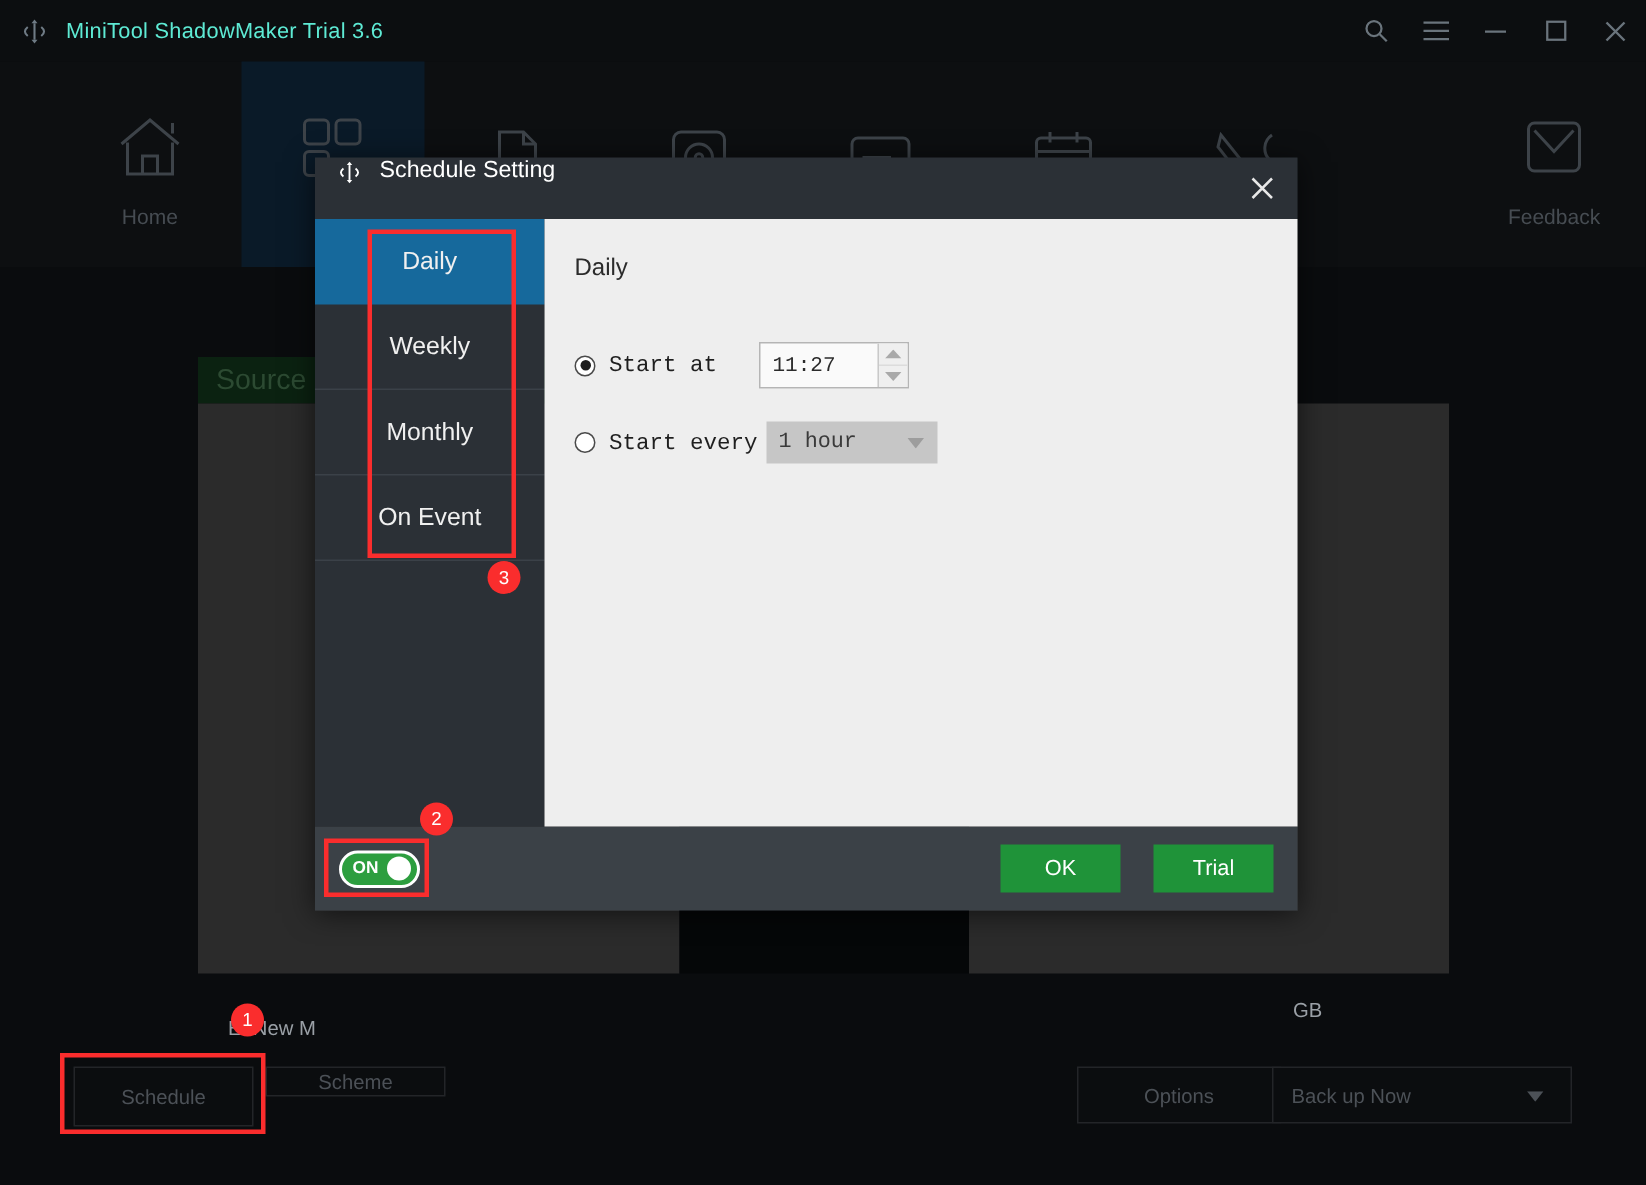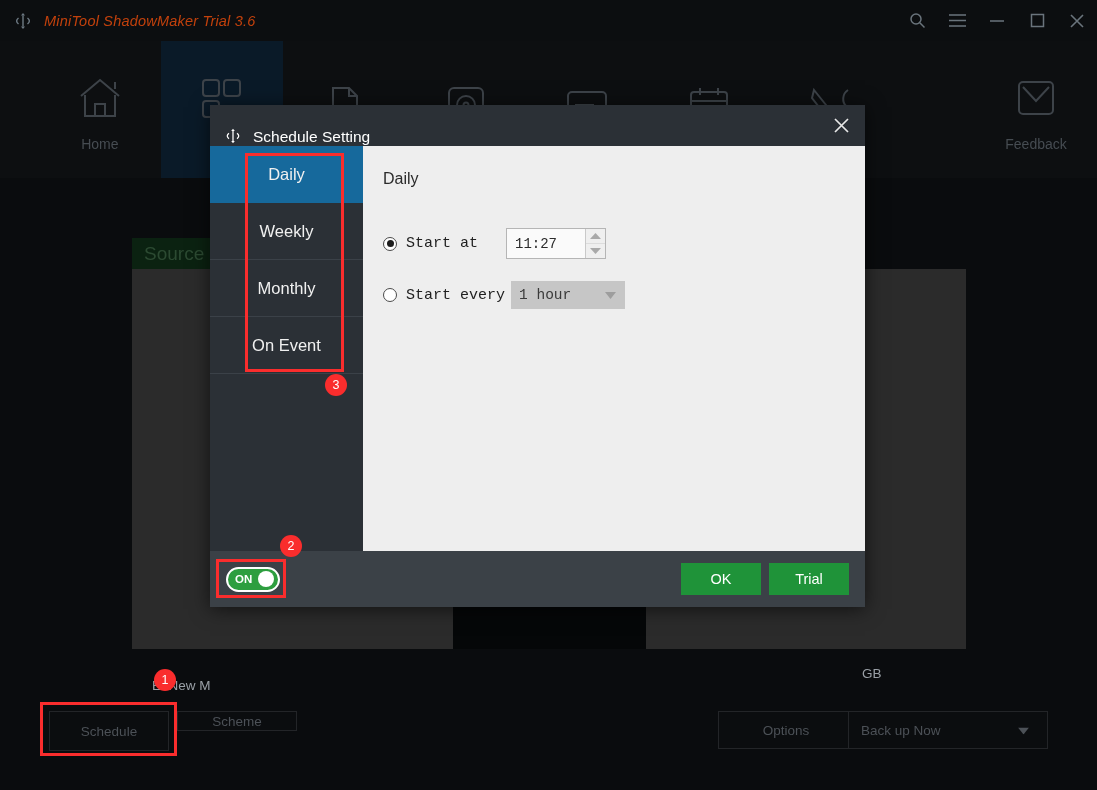--- a/index.html
+++ b/index.html
@@ -20,21 +20,21 @@
     position: absolute; left: 0; top: 0; width: 1097px; height: 41px;
     background: #0c0e10;
     display: flex; align-items: center;
   }
   .tb-logo {
     width: 22px; height: 22px; margin-left: 12px; margin-right: 10px;
     display: flex; align-items: center; justify-content: center;
     color: #6f7b85;
   }
   .tb-title {
-    font-size: 14.5px; color: #c2410c; letter-spacing: .2px; font-style: italic;
+    font-size: 14.5px; color: #5eead4; letter-spacing: .2px;
   }
   .tb-ctrls {
     margin-left: auto; display: flex; align-items: center; height: 41px;
   }
   .tb-btn {
     width: 40px; height: 41px; display: flex; align-items: center; justify-content: center;
     color: #6a747c;
   }
   .tb-btn svg { display: block; }
 
@@ -107,21 +107,21 @@
   #btn-backup .bk-label { width: 100%; padding-left: 12px; }
   #btn-backup .bk-caret { position: absolute; right: 18px; top: 50%; transform: translateY(-50%); }
 
   
   .dialog {
     position: absolute; left: 210px; top: 105px; width: 655px; height: 502px;
     box-shadow: 0 2px 18px rgba(0,0,0,.6);
   }
   .dlg-title {
     height: 41px; background: #2b3036;
-    display: flex; align-items: flex-end;
+    display: flex; align-items: flex-start;
   }
   .dlg-ico { width: 20px; height: 20px; margin-left: 13px; margin-right: 10px; color: #ffffff;
              display: flex; align-items: center; justify-content: center; }
   .dlg-title-text { color: #fff; font-size: 15.5px; }
   .dlg-close { margin-left: auto; width: 48px; height: 41px; display: flex;
                align-items: center; justify-content: center; color: #e8e8e8; }
 
   .dlg-body { display: flex; height: 405px; }
   .dlg-side { width: 153px; background: #2b3036; }
   .tab {
@@ -173,21 +173,21 @@
     padding: 0 16px;
   }
   .toggle {
     width: 54px; height: 25px; border-radius: 13px; background: #2d9e3f;
     border: 2px solid #ffffff; display: flex; align-items: center;
     padding: 0 3px; position: relative;
   }
   .toggle-text { color: #fff; font-size: 11.5px; font-weight: bold; margin-left: 4px; }
   .toggle-knob { width: 16px; height: 16px; border-radius: 50%; background: #fff;
                  position: absolute; right: 4px; }
-  .foot-btns { margin-left: auto; display: flex; gap: 8px; }
+  .foot-btns { margin-left: auto; display: flex; gap: 22px; }
   .btn-green {
     width: 80px; height: 32px; background: #1f9339; color: #fff; font-size: 14.5px;
     display: flex; align-items: center; justify-content: center;
     font-family: "Liberation Sans", sans-serif; border: none;
   }
 
   
   .hl { position: absolute; border: 3px solid #fa2d2d; pointer-events: none; }
   #hl-tabs     { left: 245px; top: 153px; width: 99px;  height: 219px; }
   #hl-toggle   { left: 216px; top: 559px; width: 70px;  height: 39px; }

